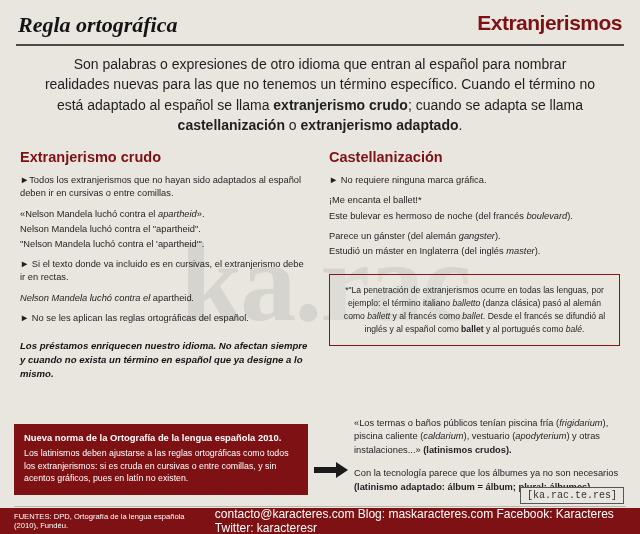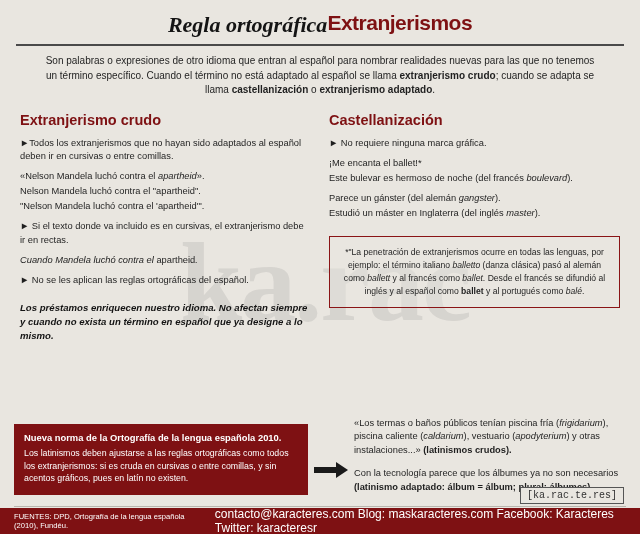--- a/index.html
+++ b/index.html
@@ -35,21 +35,21 @@
     letter-spacing: -2px;
     pointer-events: none;
     user-select: none;
     z-index: 0;
   }
   .header {
     position: relative;
     z-index: 2;
     display: flex;
     align-items: flex-start;
-    justify-content: center;
+    justify-content: space-between;
     padding: 2px 4px 0 4px;
   }
   .header-left {
     font-family: "Liberation Serif", serif;
     font-style: italic;
     font-weight: bold;
     font-size: 22px;
     color: #141414;
   }
   .header-right {
@@ -72,21 +72,21 @@
     font-size: 13px;
     font-weight: bold;
     color: #7e1113;
     position: relative;
     z-index: 2;
     margin-bottom: 6px;
   }
   .lead i { font-style: italic; }
   .intro {
     text-align: center;
-    font-size: 10px;
+    font-size: 14px;
     line-height: 1.45;
     color: #1f1f1f;
     max-width: 560px;
     margin: 0 auto 2px auto;
     position: relative;
     z-index: 2;
   }
   .intro b { font-weight: bold; }
   .columns {
     display: flex;
@@ -250,21 +250,21 @@
     <div class="col">
       <h2>Extranjerismo crudo</h2>
       <p>►Todos los extranjerismos que no hayan sido adaptados al español deben ir en cursivas o entre comillas.</p>
       <p class="tight">
         «Nelson Mandela luchó contra el <i>apartheid</i>».
       </p>
       <p class="tight">Nelson Mandela luchó contra el "apartheid".</p>
       <p>"Nelson Mandela luchó contra el 'apartheid'".</p>
       <p>► Si el texto donde va incluido es en cursivas, el extranjerismo debe ir en rectas.</p>
       <p>
-        <i>Cuando Mandela luchó contra el </i><span>apartheid</span><i>.</i>
+        <i>Nelson Mandela luchó contra el </i><span>apartheid</span><i>.</i>
       </p>
       <p>► No se les aplican las reglas ortográficas del español.</p>
       <div class="emph-block">Los préstamos enriquecen nuestro idioma. No afectan siempre y cuando no exista un término en español que ya designe a lo mismo.</div>
     </div>
 
     <div class="col">
       <h2>Castellanización</h2>
       <p>► No requiere ninguna marca gráfica.</p>
       <p class="tight">¡Me encanta el ballet!*</p>
       <p>

